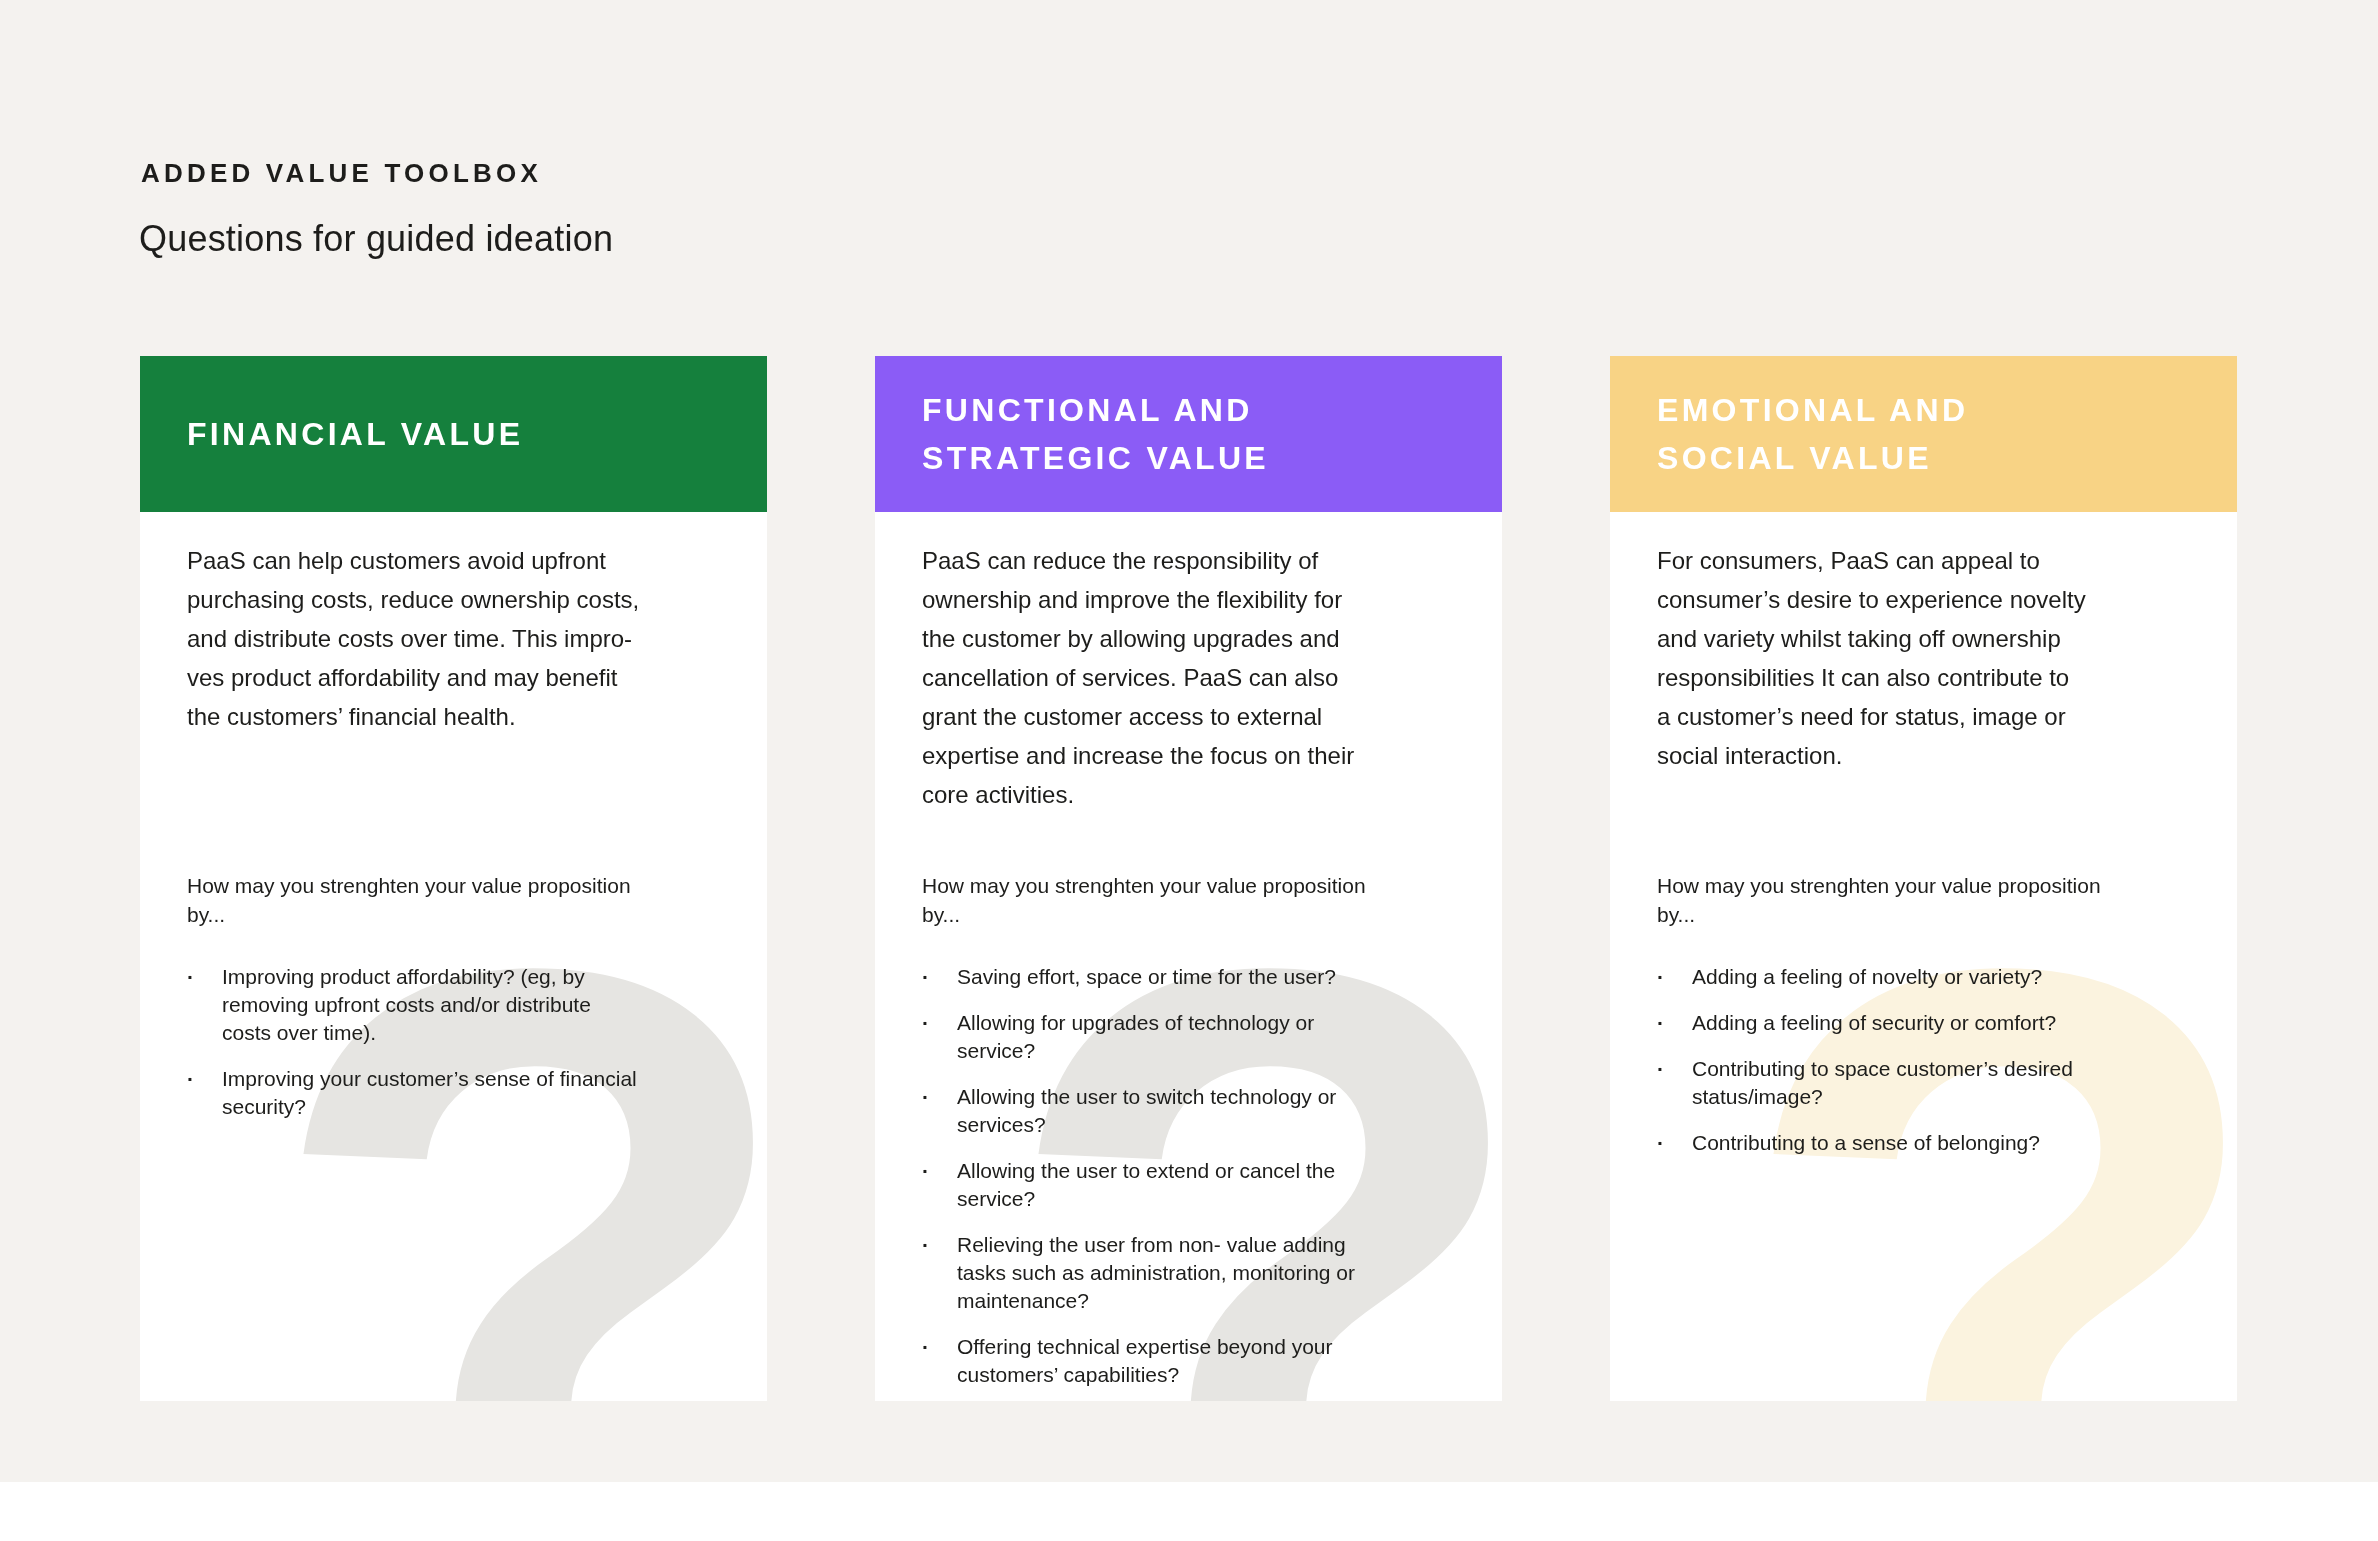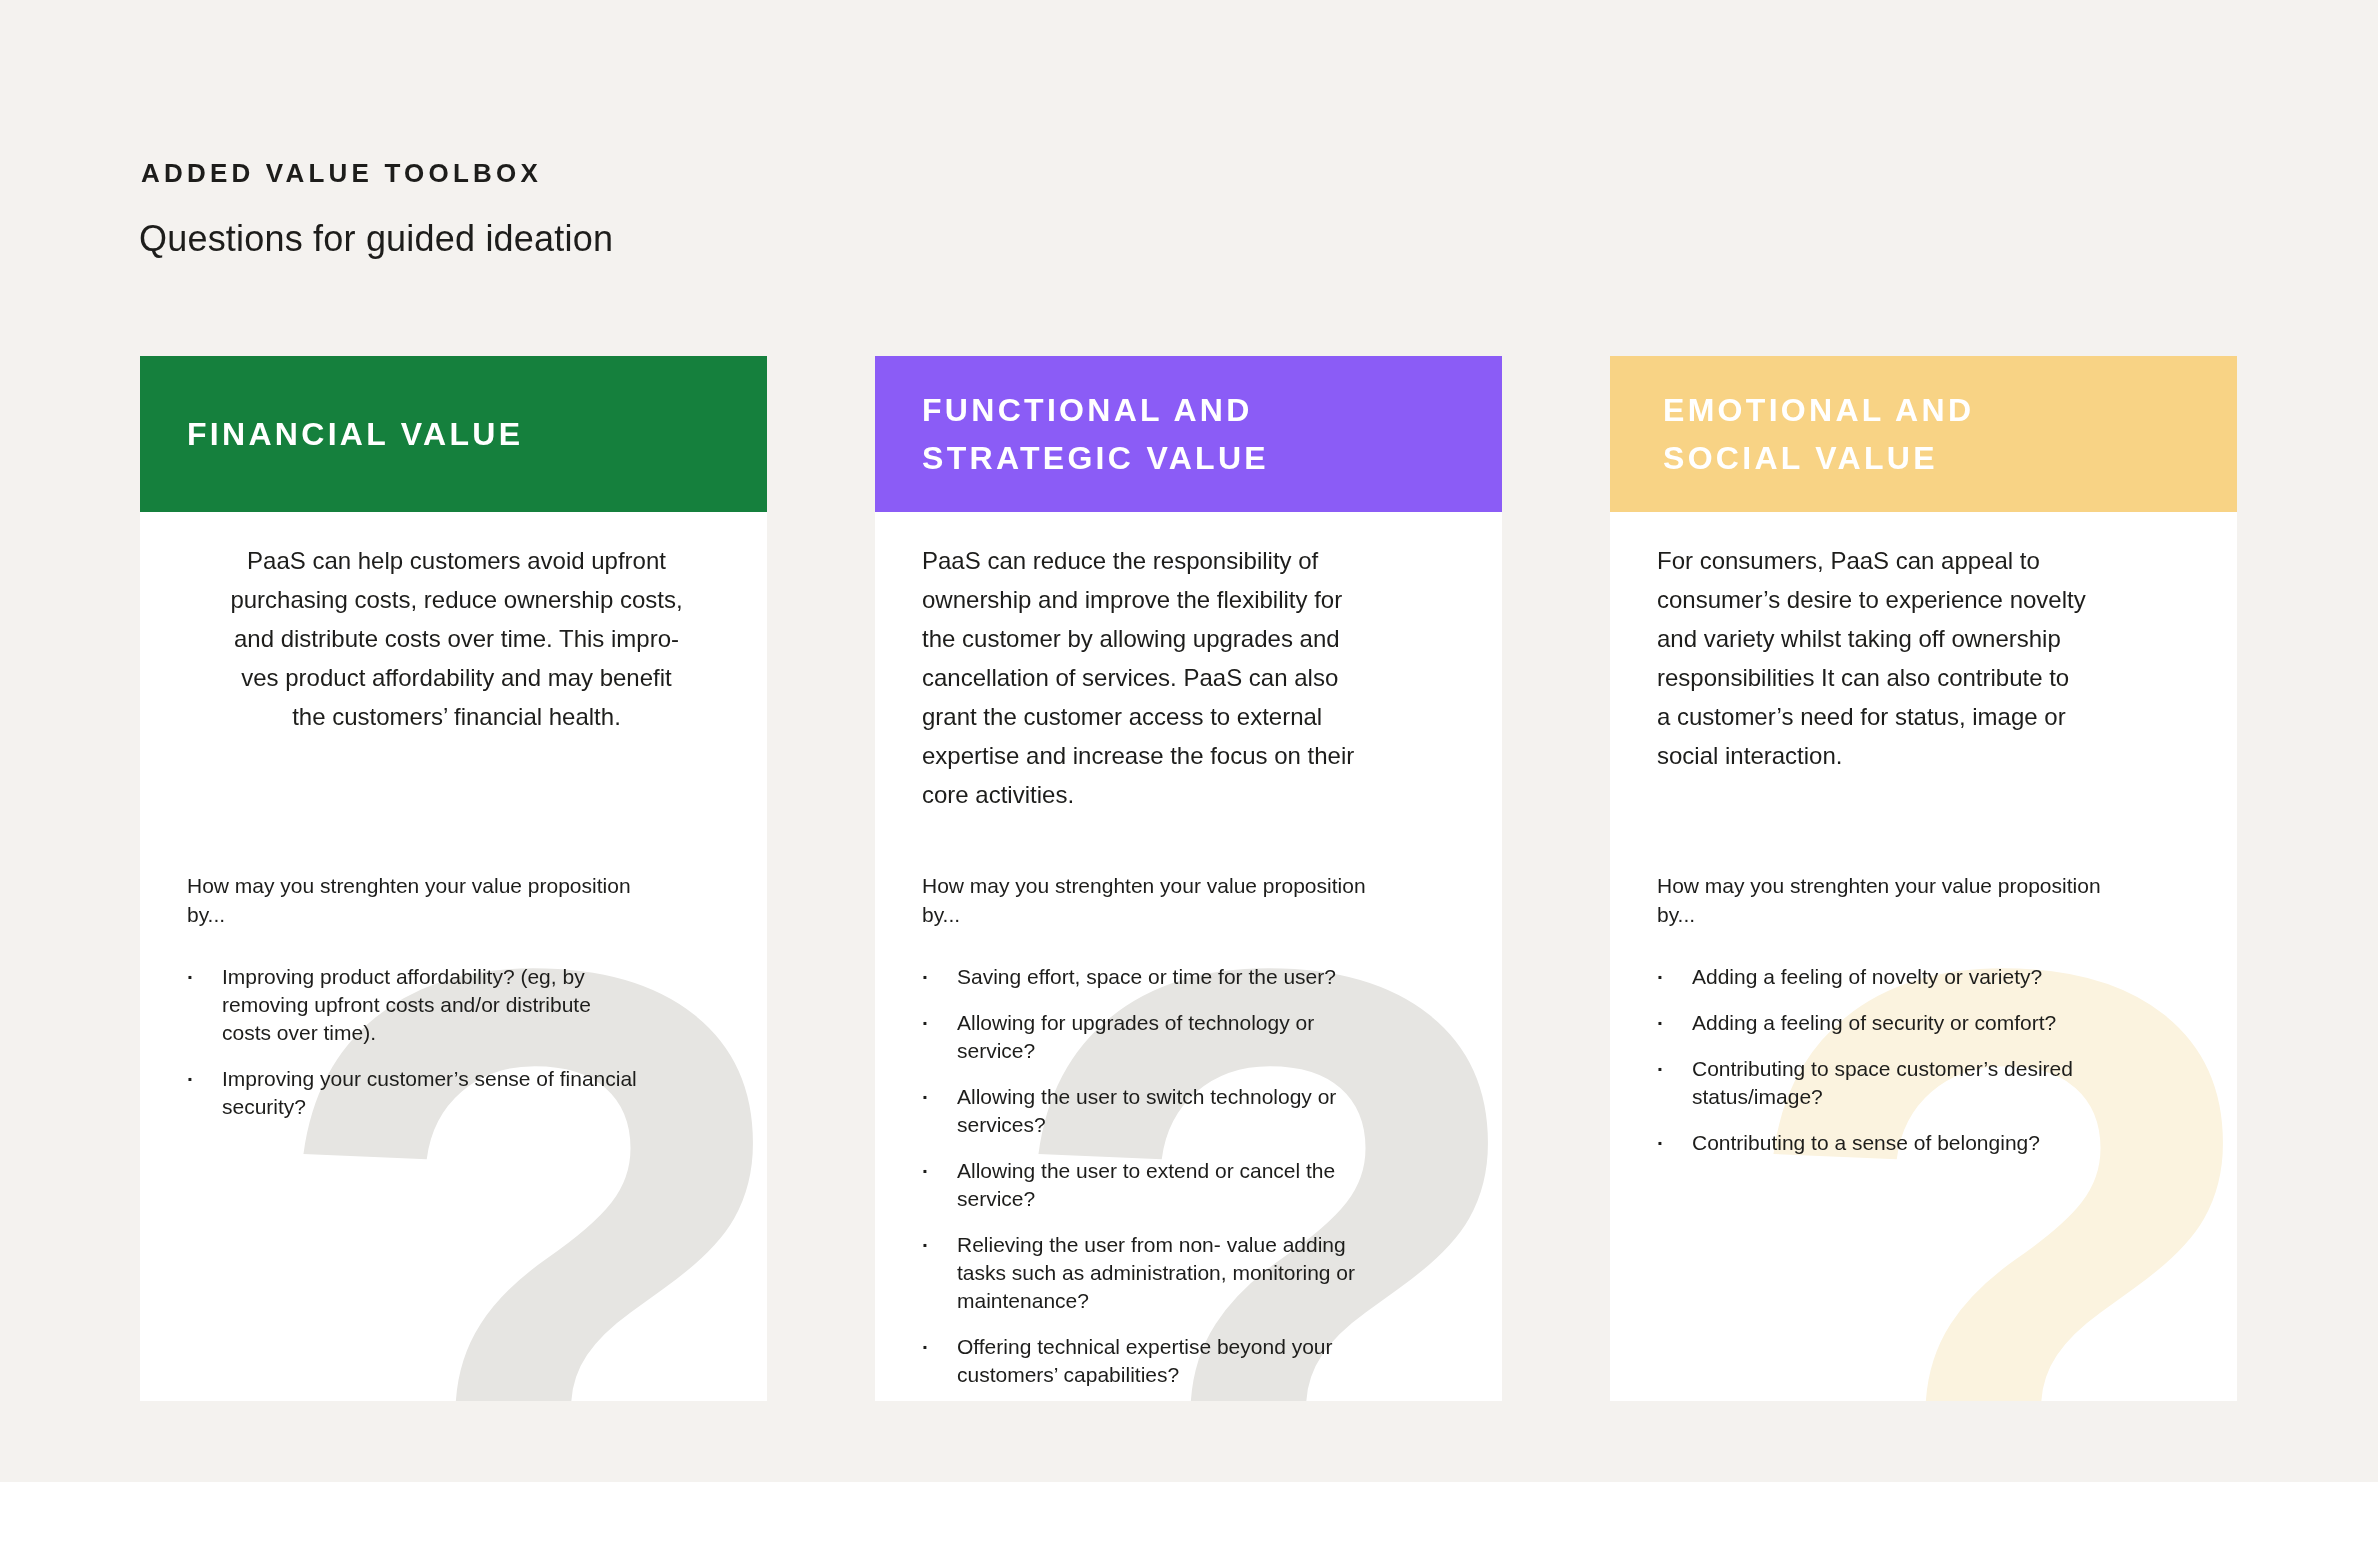--- a/index.html
+++ b/index.html
@@ -87,21 +87,21 @@
 
   <div class="subtitle">Questions for guided ideation</div>
 
   <div class="cards-row">
 
     <section class="card" style="background-color: rgb(255, 255, 255);">
       <div class="watermark" style="color: rgb(230, 229, 226);">?</div>
       <header class="card-header" style="background-color: #15803d;">
         <h2 class="card-title" style="margin:0;">FINANCIAL VALUE</h2>
       </header>
-      <p class="card-desc" style="margin:0;text-align:center;">PaaS can help customers avoid upfront
+      <p class="card-desc" style="margin:0;">PaaS can help customers avoid upfront
 purchasing costs, reduce ownership costs,
 and distribute costs over time. This impro-
 ves product affordability and may benefit
 the customers’ financial health.</p>
       <div class="card-questions">
         <div class="q-intro">How may you strenghten your value proposition
 by...</div>
         <ul class="q-list">
           <li class="q-item">
             <span class="q-text">Improving product affordability? (eg, by
@@ -157,21 +157,21 @@
             <span class="q-text">Offering technical expertise beyond your
 customers’ capabilities?</span>
             </li>
         </ul>
       </div>
     </section>
 
     <section class="card" style="background-color: rgb(255, 255, 255);">
       <div class="watermark" style="color: rgb(251, 243, 223);">?</div>
       <header class="card-header" style="background-color: rgb(248, 211, 133);">
-        <h2 class="card-title" style="margin:6px;">EMOTIONAL AND
+        <h2 class="card-title" style="margin:0;">EMOTIONAL AND
 SOCIAL VALUE</h2>
       </header>
       <p class="card-desc" style="margin:0;">For consumers, PaaS can appeal to
 consumer’s desire to experience novelty
 and variety whilst taking off ownership
 responsibilities It can also contribute to
 a customer’s need for status, image or
 social interaction.</p>
       <div class="card-questions">
         <div class="q-intro">How may you strenghten your value proposition

